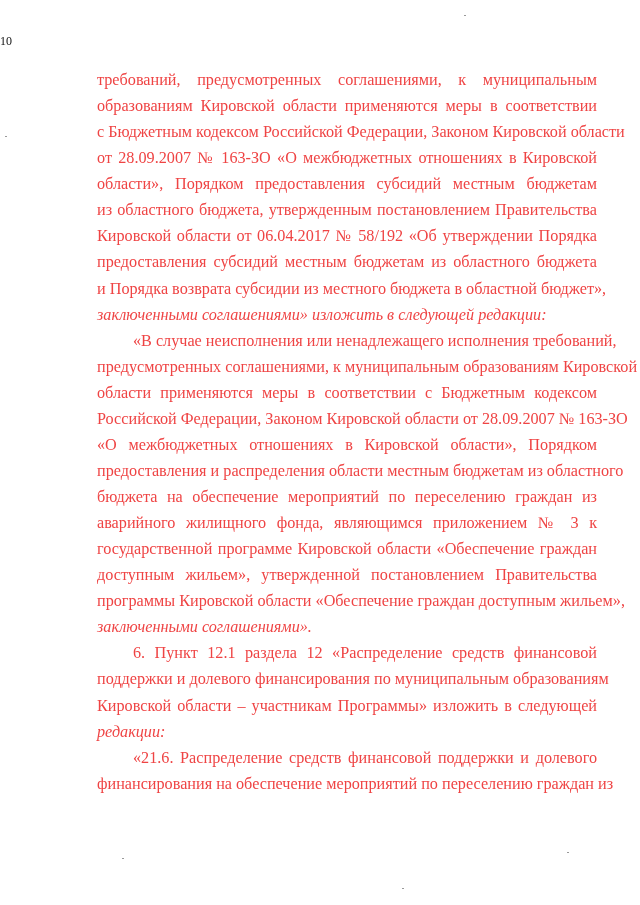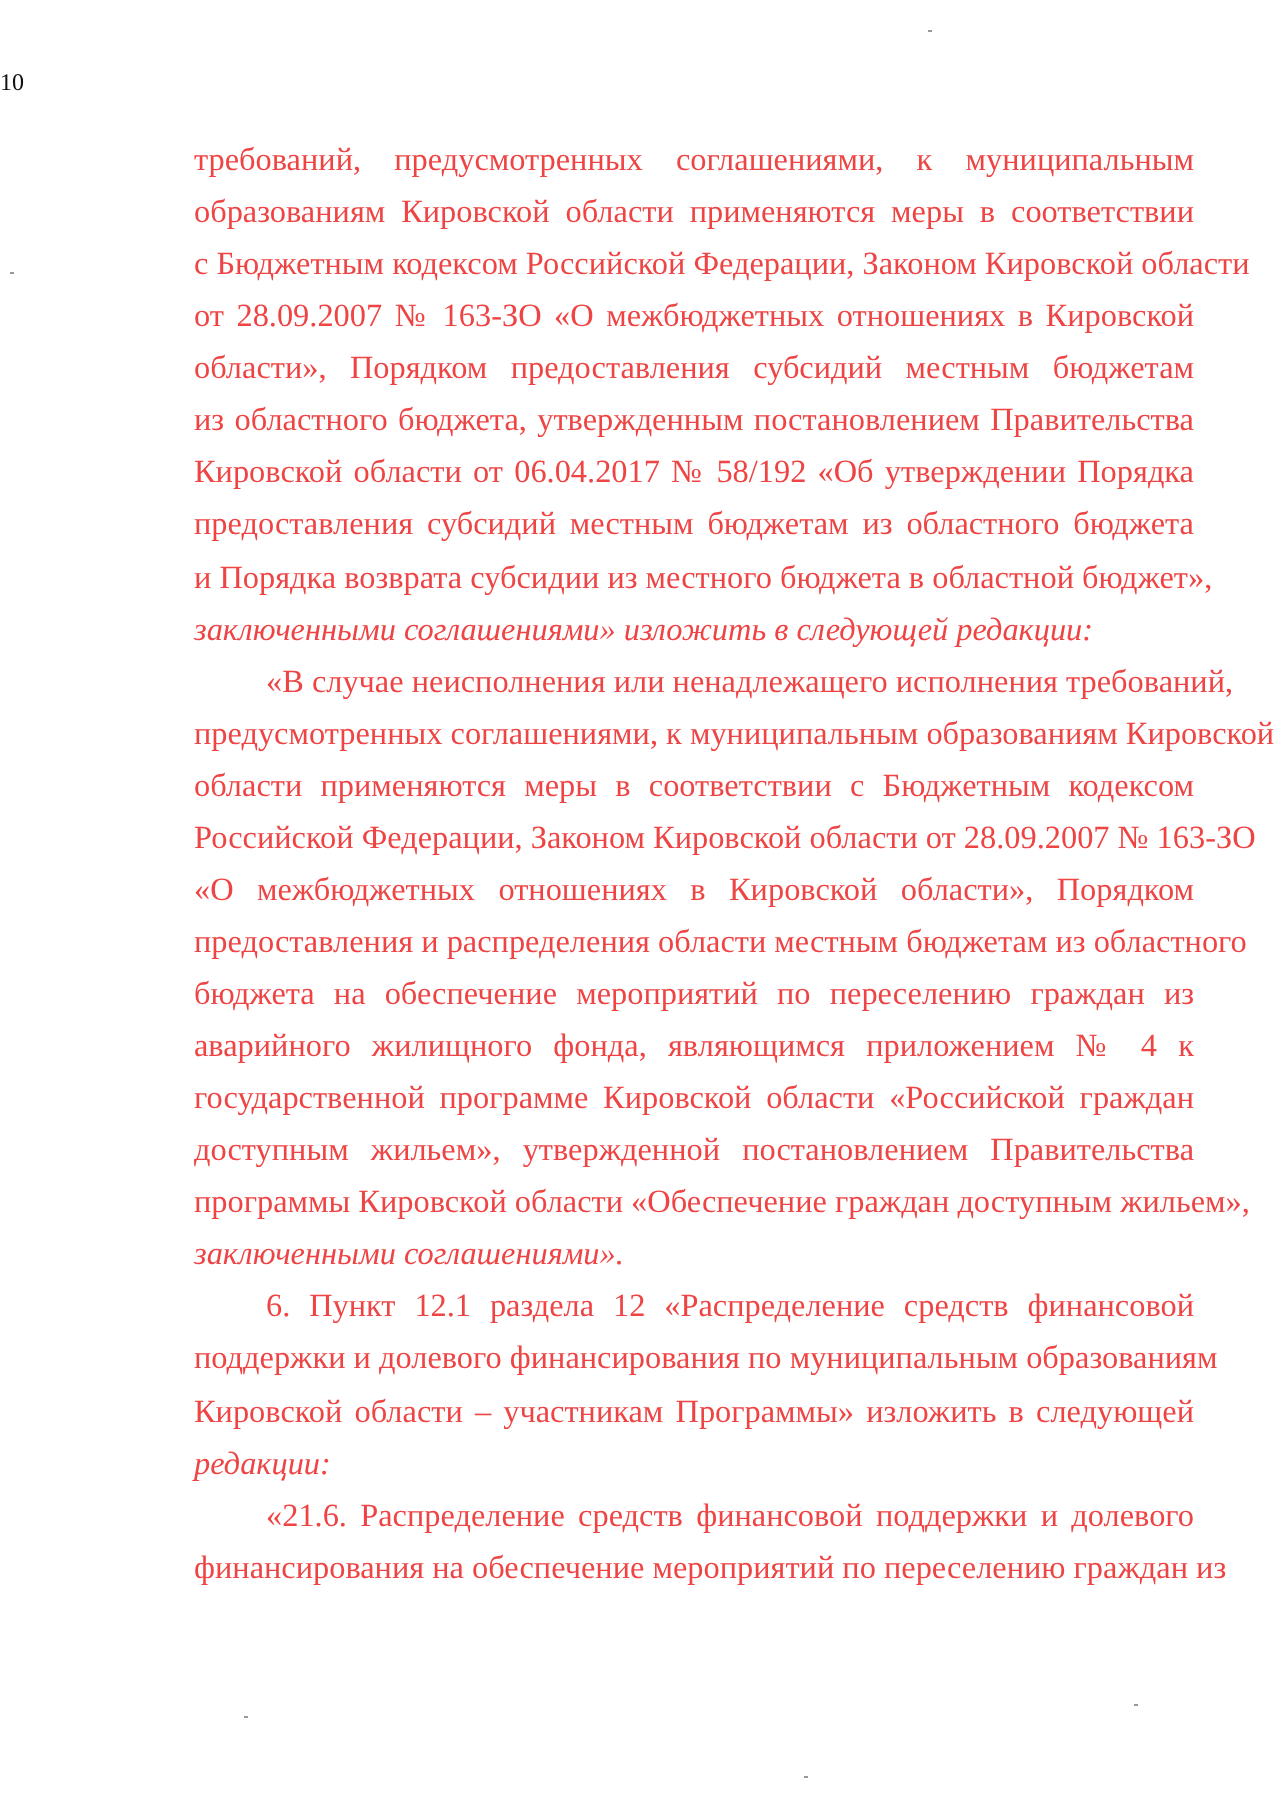--- a/index.html
+++ b/index.html
@@ -33,22 +33,22 @@
   <span class="line">предоставления субсидий местным бюджетам из областного бюджета</span>
   <span class="line">и Порядка возврата субсидии из местного бюджета в областной бюджет»,</span>
   <span class="line last">заключенными соглашениями» изложить в следующей редакции:</span>
   <span class="line indent">«В случае неисполнения или ненадлежащего исполнения требований,</span>
   <span class="line">предусмотренных соглашениями, к муниципальным образованиям Кировской</span>
   <span class="line">области применяются меры в соответствии с Бюджетным кодексом</span>
   <span class="line">Российской Федерации, Законом Кировской области от 28.09.2007 № 163-ЗО</span>
   <span class="line">«О межбюджетных отношениях в Кировской области», Порядком</span>
   <span class="line">предоставления и распределения области местным бюджетам из областного</span>
   <span class="line">бюджета на обеспечение мероприятий по переселению граждан из</span>
-  <span class="line">аварийного жилищного фонда, являющимся приложением № 4 к</span>
-  <span class="line">государственной программе Кировской области «Российской граждан</span>
+  <span class="line">аварийного жилищного фонда, являющимся приложением № 3 к</span>
+  <span class="line">государственной программе Кировской области «Обеспечение граждан</span>
   <span class="line">доступным жильем», утвержденной постановлением Правительства</span>
   <span class="line">программы Кировской области «Обеспечение граждан доступным жильем»,</span>
   <span class="line last">заключенными соглашениями».</span>
   <span class="line indent">6. Пункт 12.1 раздела 12 «Распределение средств финансовой</span>
   <span class="line">поддержки и долевого финансирования по муниципальным образованиям</span>
   <span class="line">Кировской области – участникам Программы» изложить в следующей</span>
   <span class="line last">редакции:</span>
   <span class="line indent">«21.6. Распределение средств финансовой поддержки и долевого</span>
   <span class="line">финансирования на обеспечение мероприятий по переселению граждан из</span>
 </div>

